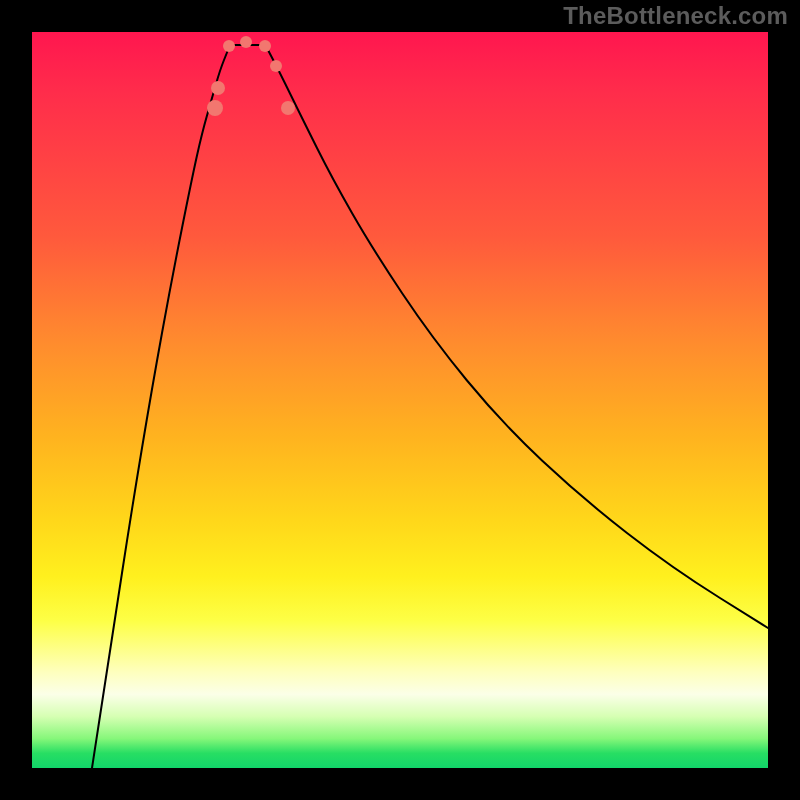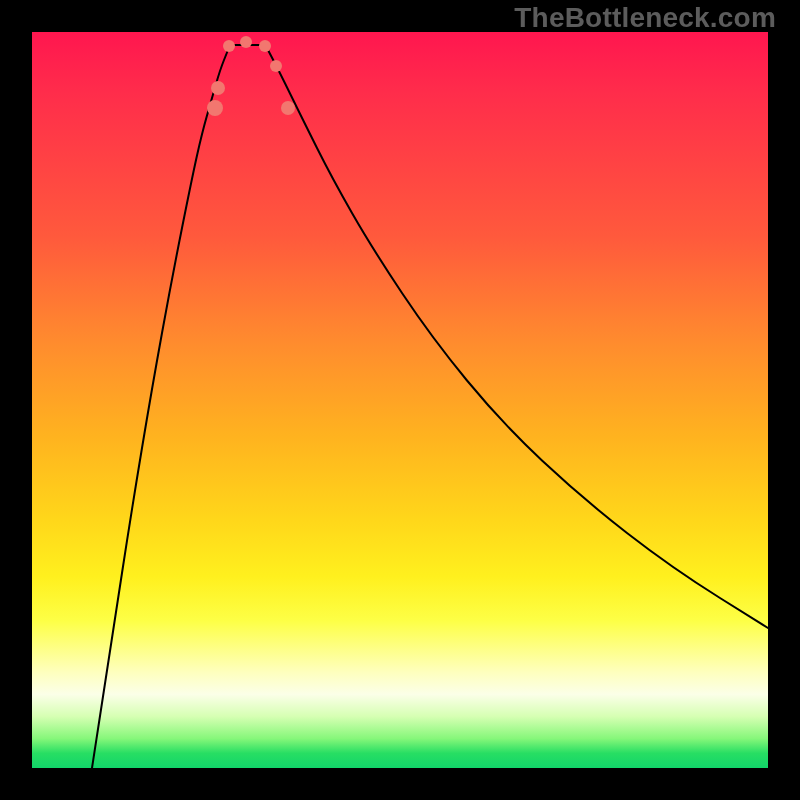--- a/index.html
+++ b/index.html
@@ -13,22 +13,22 @@
   }
   .frame {
     position: absolute;
     left: 0; top: 0;
     width: 800px; height: 800px;
     background: #000;
   }
   .watermark {
     position: absolute;
     top: 2px;
-    right: 24px;
-    font-size: 28px;
+    right: 12px;
+    font-size: 24px;
     font-weight: 600;
     color: #5c5c5c;
     letter-spacing: 0.2px;
     user-select: none;
   }
   .plot {
     position: absolute;
     left: 32px;
     top: 32px;
     width: 736px;

